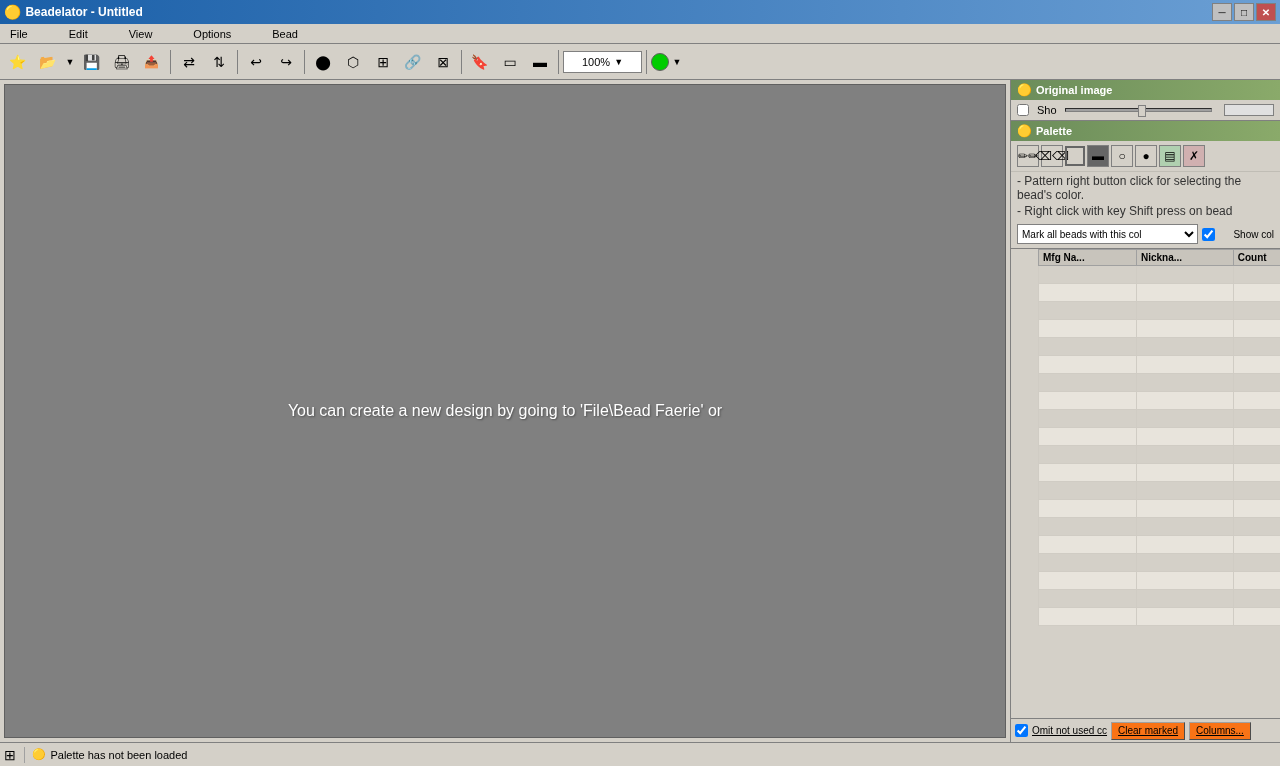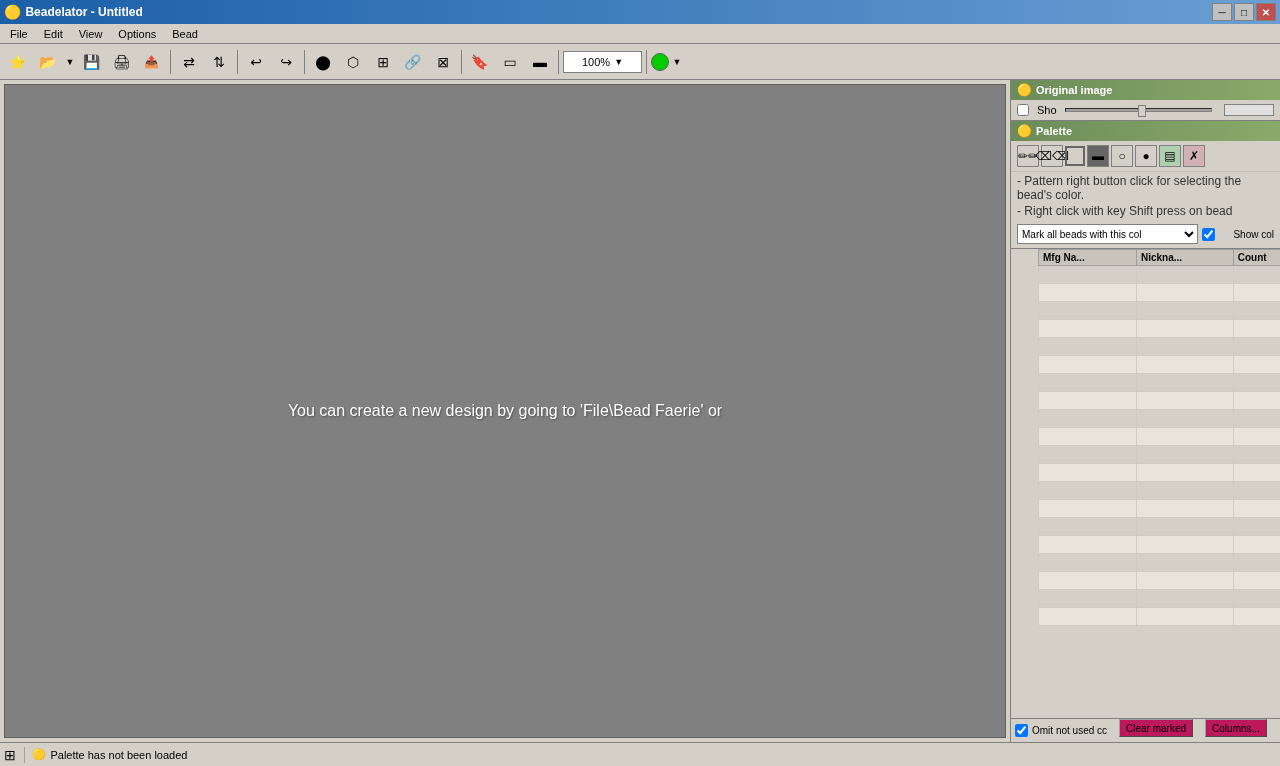--- a/index.html
+++ b/index.html
@@ -25,20 +25,21 @@
     .title-btn.close { background: #c05050; color: white; }
 
     
     #menu-bar {
       background: #d4d0c8;
       height: 20px;
       display: flex;
       align-items: center;
       padding: 0 2px;
       border-bottom: 1px solid #808080;
+      gap: 25px;
     }
     .menu-item {
       padding: 2px 8px;
       cursor: pointer;
       font-size: 11px;
     }
 
     
     #toolbar {
       background: #d4d0c8;
@@ -216,30 +217,32 @@
       padding-right: 8px;
     }
     .status-icon { font-size: 14px; }
 
     
     #palette-bottom {
       height: 24px;
       background: #d4d0c8;
       border-top: 1px solid #808080;
       display: flex;
+      align-items: center;
       padding: 0 4px;
-      gap: 12px;
+      gap: 4px;
       font-size: 10px;
+      text-decoration: underline;
     }
     .omit-row { display: flex; align-items: center; gap: 4px; }
     .palette-bottom-btn {
       height: 18px;
       padding: 0 6px;
       border: 1px outset #a0a0a0;
-      background: #be185d;
+      background: #f97316;
       font-size: 10px;
       cursor: pointer;
     }
 
     
     .color-circle {
       width: 18px; height: 18px;
       border-radius: 50%;
       border: 1px solid #606060;
     }

